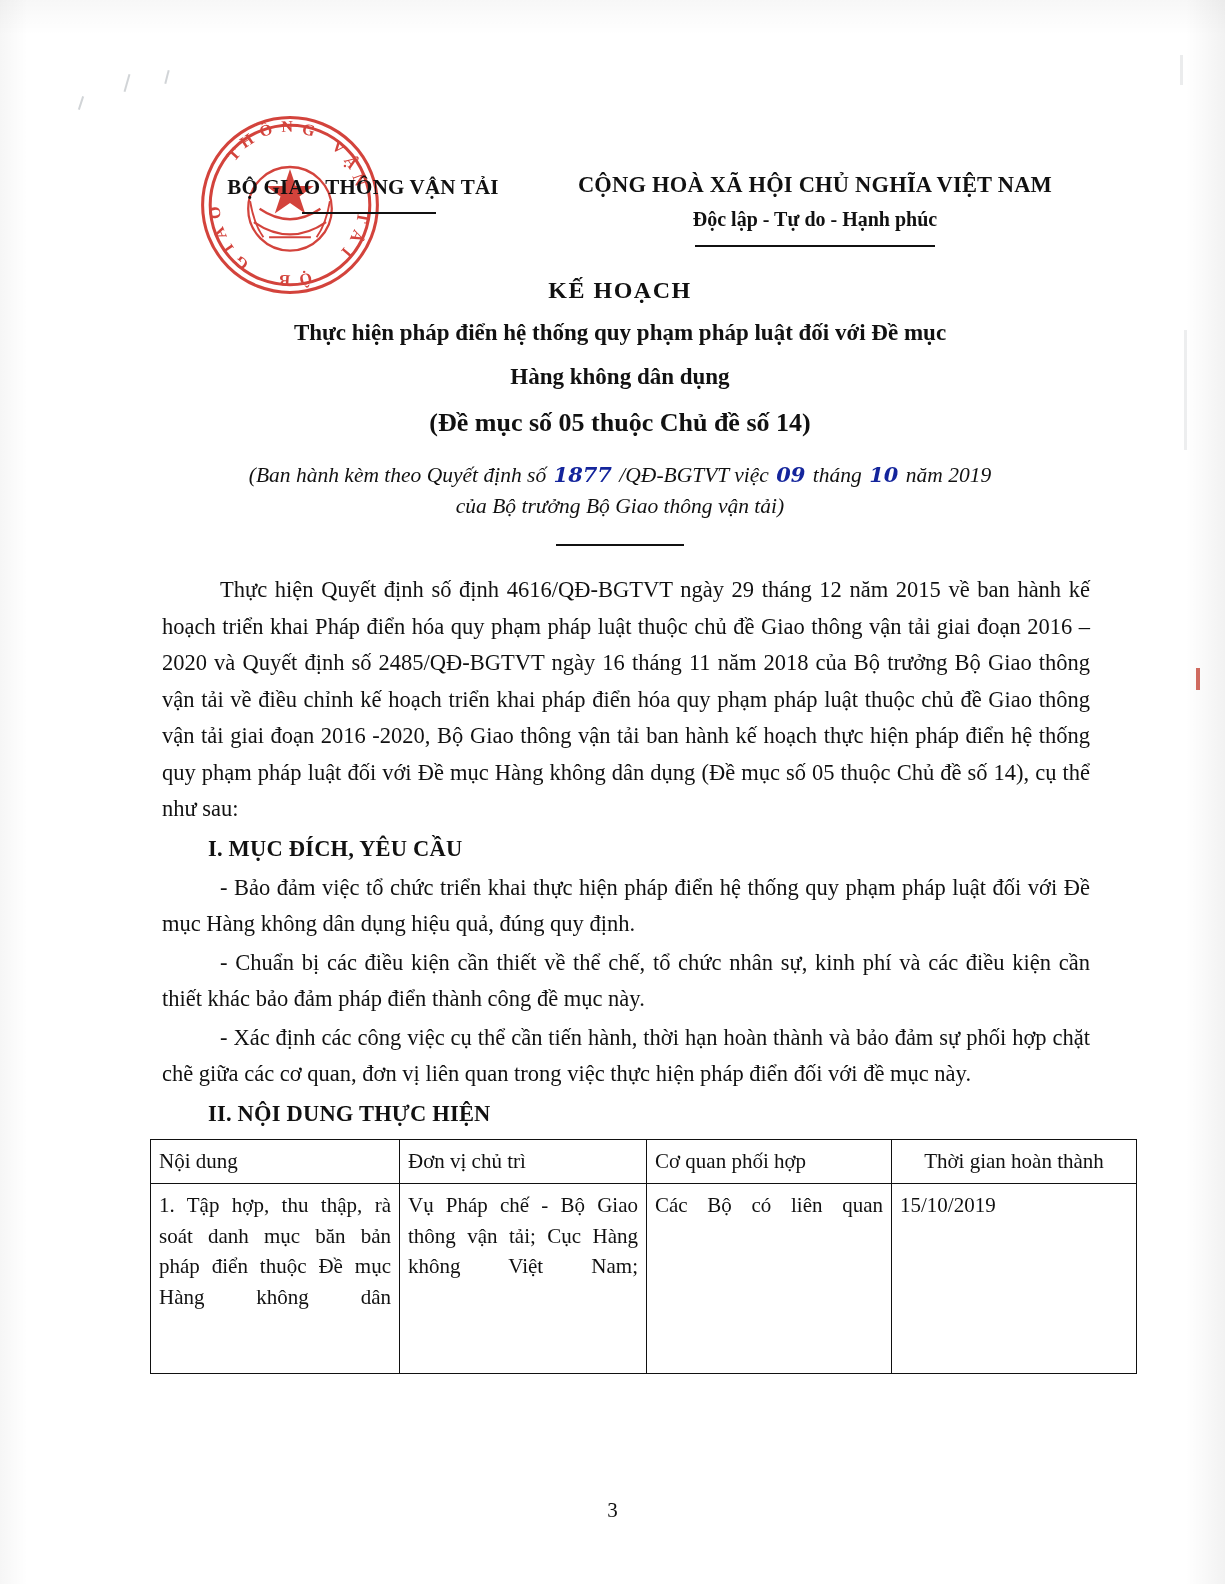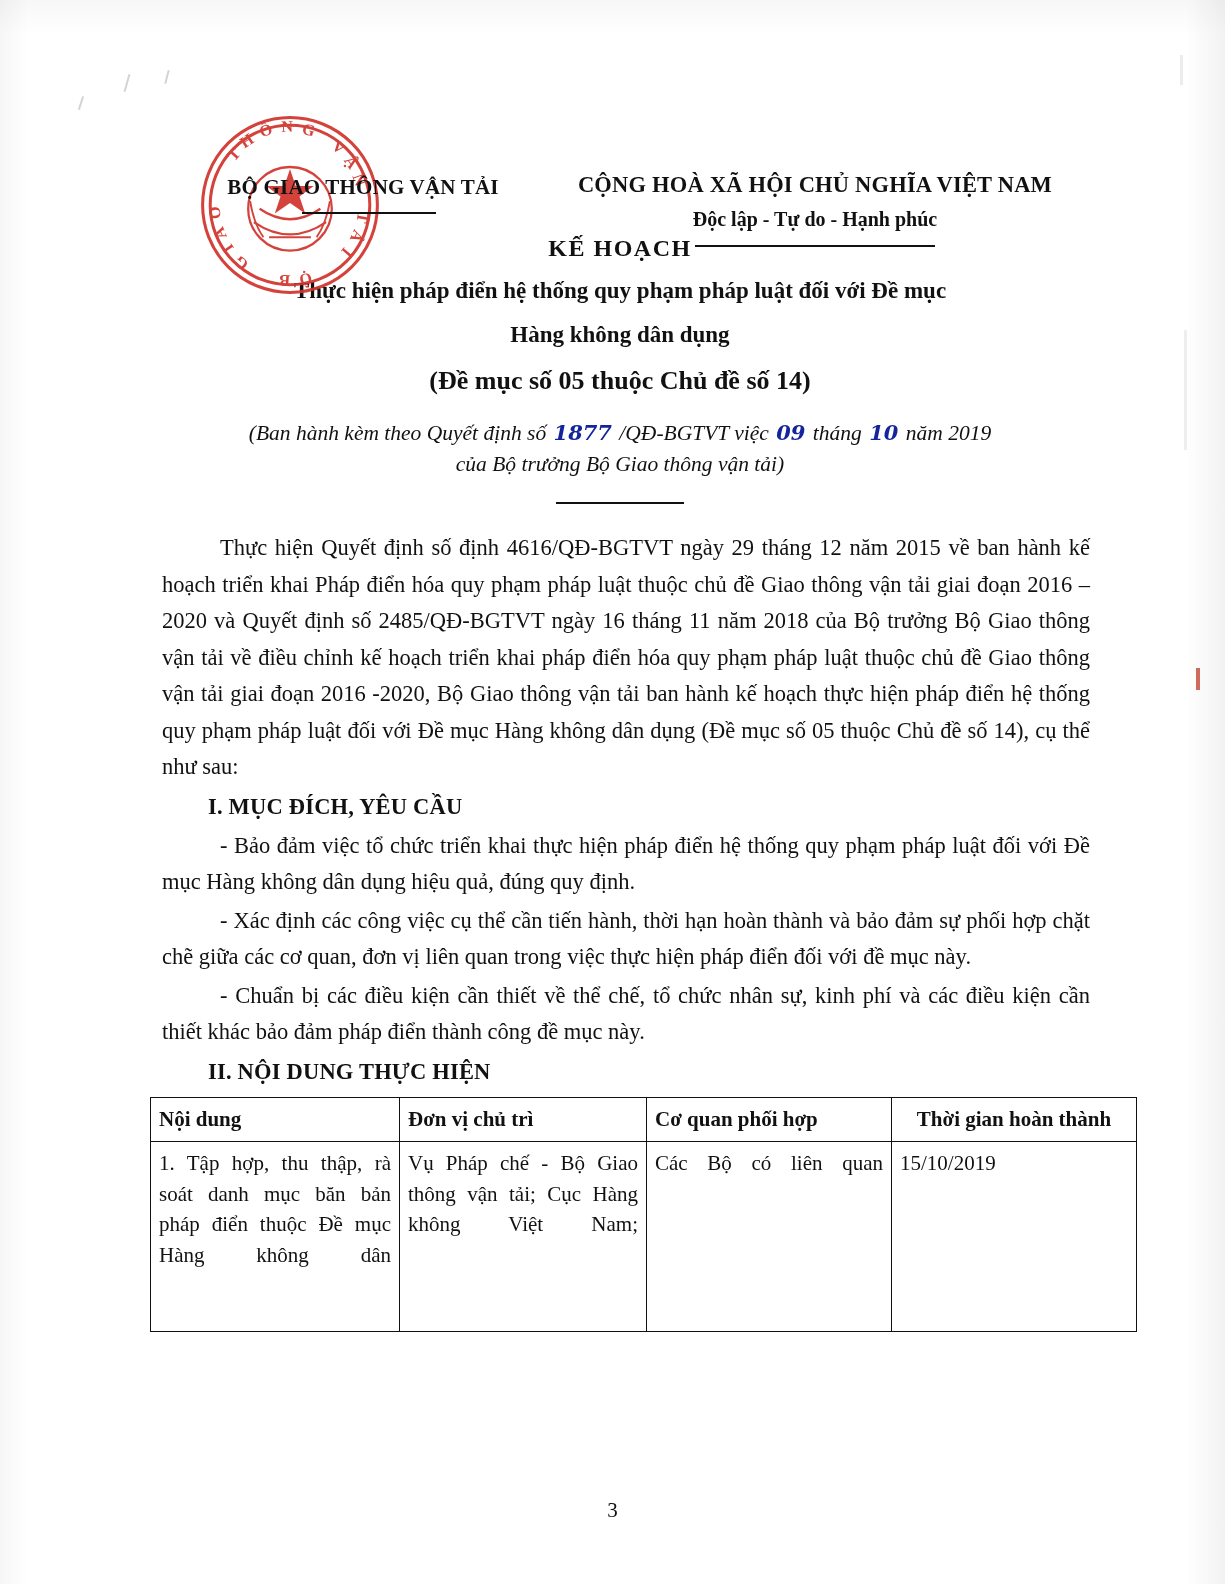--- a/index.html
+++ b/index.html
@@ -88,21 +88,21 @@
     position: absolute;
     left: 45px;
     top: 110px;
     width: 190px;
     height: 190px;
     opacity: .92;
   }
 
   
   .titles {
-    margin-top: 50px;
+    margin-top: 92px;
     text-align: center;
   }
   .t-kehoach {
     font-weight: bold;
     font-size: 24px;
     letter-spacing: 1.5px;
   }
   .t-sub1 {
     font-weight: bold;
     font-size: 23px;
@@ -168,21 +168,21 @@
   table.plan td, table.plan th {
     border: 1.6px solid #111;
     padding: 6px 8px 7px 8px;
     font-size: 21px;
     vertical-align: top;
     line-height: 1.45;
     text-align: justify;
     text-align-last: justify;
   }
   table.plan th {
-    font-weight: bold;
+    font-weight: normal;
     text-align: center;
     text-align-last: center;
   }
   table.plan th.left {
     text-align: left;
     text-align-last: left;
   }
   td.center {
     text-align: center;
     text-align-last: center;
@@ -298,22 +298,22 @@
       </div>
 
       <div class="title-rule"></div>
     </div>
 
     <div class="body-text">
       <p>Thực hiện Quyết định số định 4616/QĐ-BGTVT ngày 29 tháng 12 năm 2015 về ban hành kế hoạch triển khai Pháp điển hóa quy phạm pháp luật thuộc chủ đề Giao thông vận tải giai đoạn 2016 – 2020 và Quyết định số 2485/QĐ-BGTVT ngày 16 tháng 11 năm 2018  của Bộ trưởng Bộ Giao thông vận tải về điều chỉnh kế hoạch triển khai pháp điển hóa quy phạm pháp luật thuộc chủ đề Giao thông vận tải giai đoạn 2016 -2020, Bộ Giao thông vận tải ban hành kế hoạch thực hiện pháp điển hệ thống quy phạm pháp luật đối với Đề mục Hàng không dân dụng (Đề mục số 05 thuộc Chủ đề số 14), cụ thể như sau:</p>
 
       <div class="heading">I. MỤC ĐÍCH, YÊU CẦU</div>
       <p>- Bảo đảm việc tổ chức triển khai thực hiện pháp điển hệ thống quy phạm pháp luật đối với Đề mục Hàng không dân dụng hiệu quả, đúng quy định.</p>
+      <p>- Chuẩn bị các điều kiện cần thiết về thể chế, tổ chức nhân sự, kinh phí và các điều kiện cần thiết khác bảo đảm pháp điển thành công đề mục này.</p>
       <p>- Xác định các công việc cụ thể cần tiến hành, thời hạn hoàn thành và bảo đảm sự phối hợp chặt chẽ giữa các cơ quan, đơn vị liên quan trong việc thực hiện pháp điển đối với đề mục này.</p>
-      <p>- Chuẩn bị các điều kiện cần thiết về thể chế, tổ chức nhân sự, kinh phí và các điều kiện cần thiết khác bảo đảm pháp điển thành công đề mục này.</p>
 
       <div class="heading">II. NỘI DUNG THỰC HIỆN</div>
     </div>
 
     <table class="plan">
       <thead>
         <tr>
           <th class="col1 left">Nội dung</th>
           <th class="col2 left">Đơn vị chủ trì</th>
           <th class="col3 left">Cơ quan phối hợp</th>

